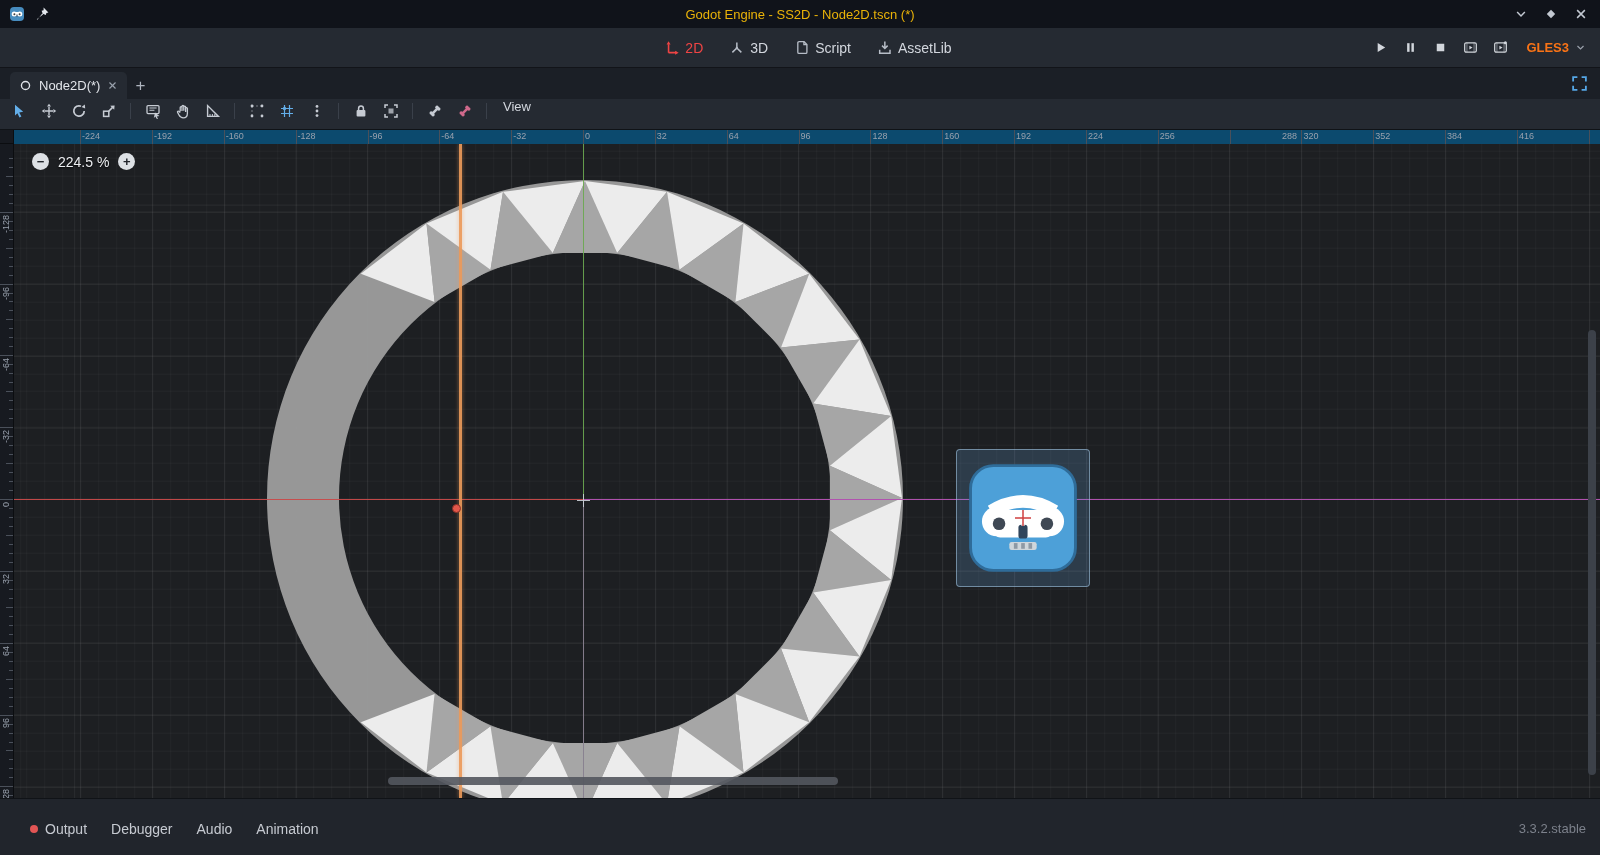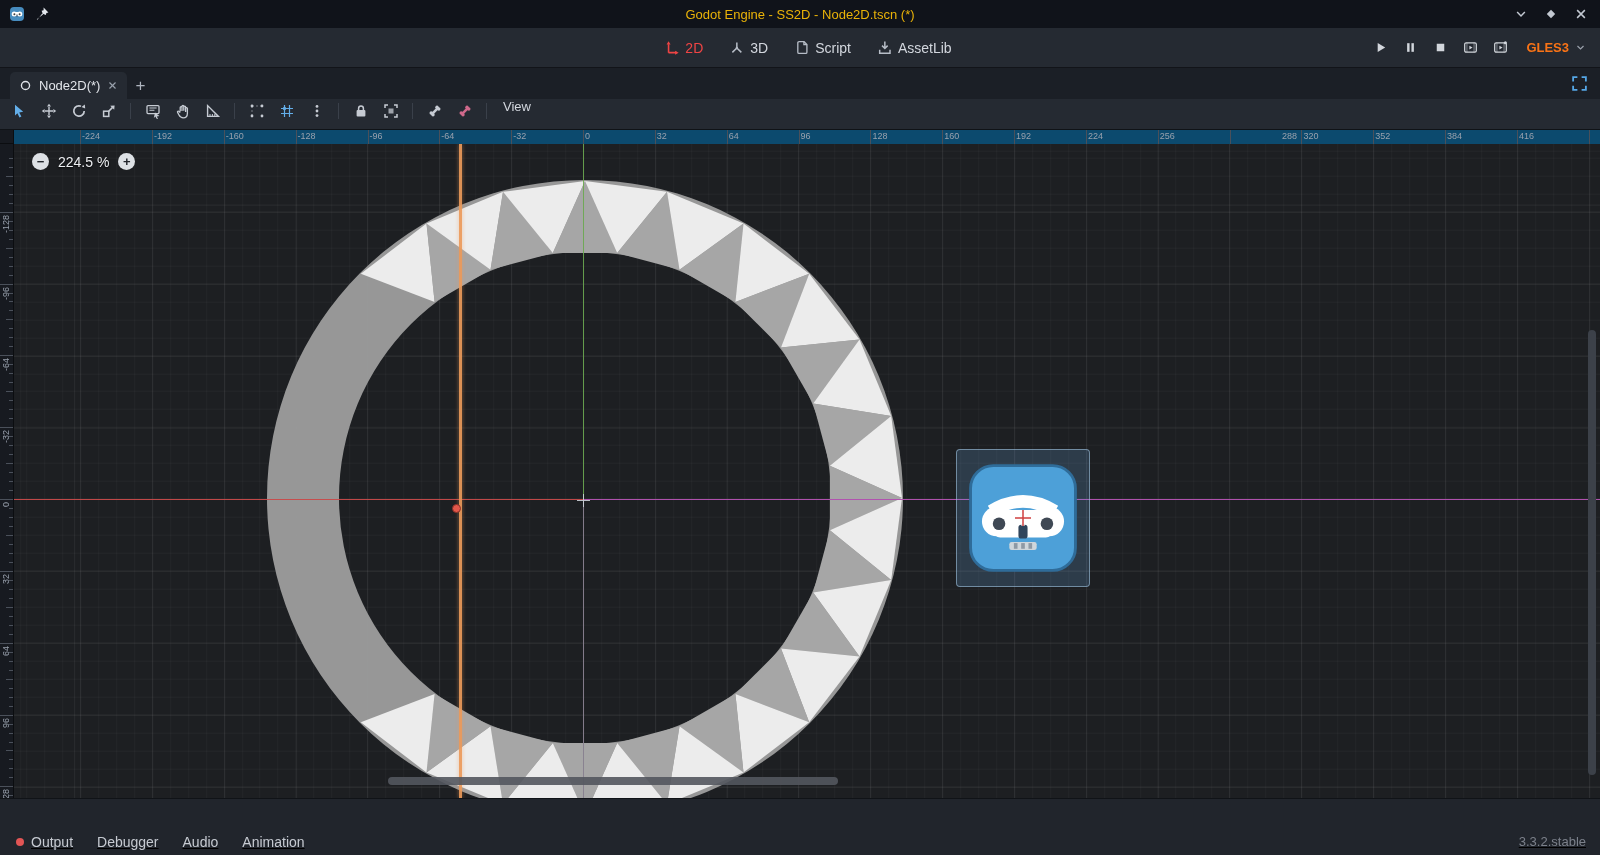--- a/index.html
+++ b/index.html
@@ -108,21 +108,21 @@
     display:flex; align-items:center; justify-content:center; padding:0; }
   .zval { font-size:14px; color:#eceef1; text-shadow:0 1px 2px #000; cursor:pointer; }
 
   .hscroll { position:absolute; left:374px; bottom:13px; width:450px; height:8px; border-radius:4px;
     background:#53575e; opacity:.9; cursor:pointer; }
   .vscroll { position:absolute; right:4px; top:186px; width:8px; height:445px; border-radius:4px;
     background:#3c4149; cursor:pointer; }
 
   
   #bottombar { height:57px; background:#21252c; border-top:1px solid #101317; display:flex;
-    align-items:flex-end; padding:3px 14px 0 4px; flex:0 0 auto;text-decoration:underline; }
+    align-items:center; padding:3px 14px 0 18px; flex:0 0 auto; }
   .btabs { display:flex; align-items:center; }
   .btab { display:flex; align-items:center; gap:7px; padding:0 12px; height:27px; font-size:14px;
     color:#c6cad1; cursor:pointer; }
   .dot { width:8px; height:8px; border-radius:50%; background:#e25555; }
   .version { margin-left:auto; font-size:13px; color:#7c818b; line-height:27px; }
 </style>
 </head>
 <body>
 
 <div id="window">

